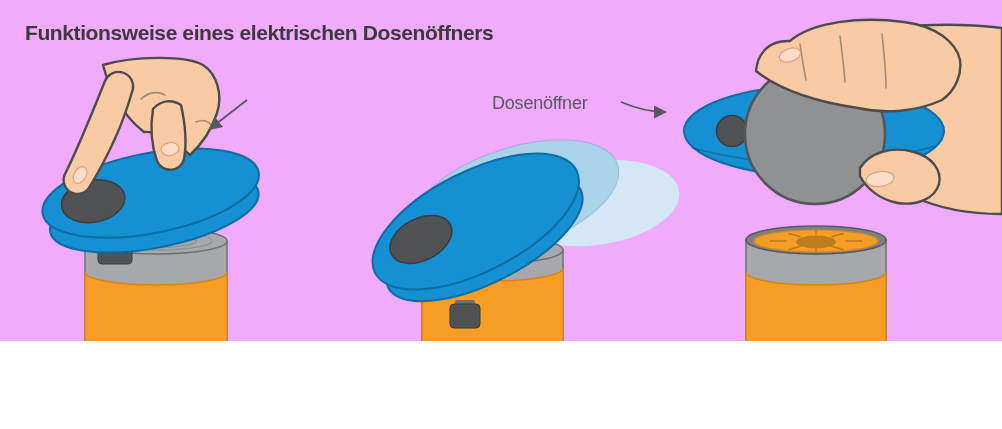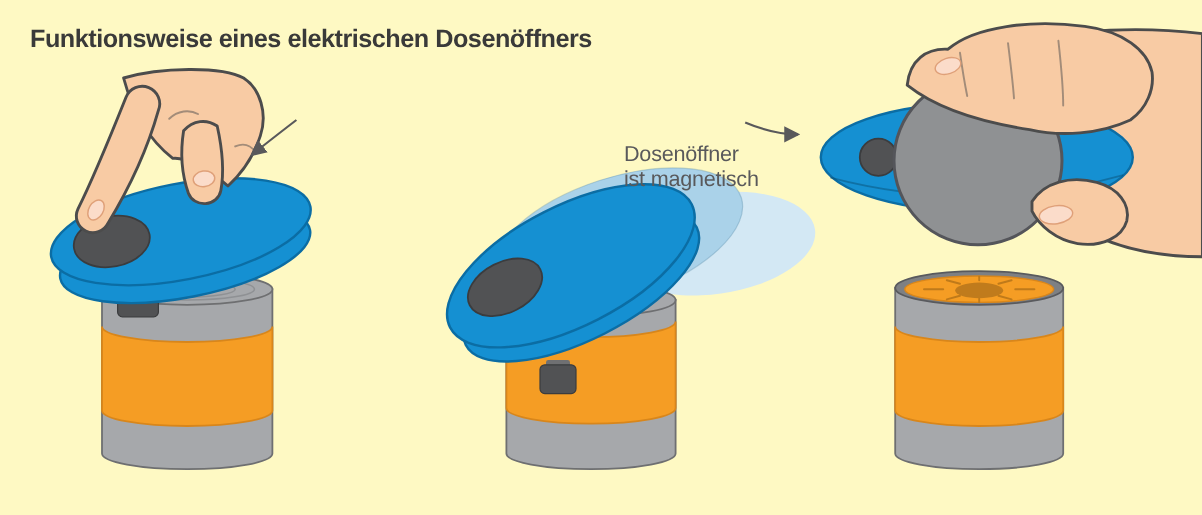--- a/index.html
+++ b/index.html
@@ -1,31 +1,31 @@
 <!DOCTYPE html>
 <html style="--opener-blue: #1590d2; --opener-blue-dark: #0b6da4; --button-gray: #515254; --can-gray: #a6a8ab; --can-gray-dark: #6e6f71; --label-orange: #f59d24; --label-orange-dark: #d8861b; --lid-gray: #8f9193; --skin: #f8cba4; --skin-outline: #4c4c4c; --nail: #fbdcca; --ghost-blue-light: #d3e8f4; --ghost-blue-medium: #aad2e9; --text-dark: #3a3a39; --text-gray: #59595b; --ground-line-center: #9e9e9e; --ground-line-ends: #cacaca;"><head>
 <meta charset="utf-8">
 <style>
   html,body{margin:0;padding:0;background:#fff;}
   #stage{
-    position:relative;width:1002px;height:429px;background:#fef9c3;overflow:hidden;
+    position:relative;width:1002px;height:341px;background:#f0abfc;overflow:hidden;
     font-family:"Liberation Sans", sans-serif;
   }
   #art{position:absolute;left:0;top:0;}
   .title{
     position:absolute;left:25px;top:21px;
     font-size:21px;font-weight:bold;letter-spacing:-0.4px;
     color:var(--text-dark,#3a3a39);white-space:nowrap;
   }
   .callout{
     position:absolute;font-size:18px;letter-spacing:-0.2px;line-height:21px;
     color:var(--text-gray,#59595b);white-space:nowrap;
   }
   .callout-1{left:248px;top:91px;}
-  .callout-2{left:520px;top:93px;margin-top:25px;}
+  .callout-2{left:492px;top:93px;}
   
   .opener-body{fill:var(--opener-blue,#1590d2);stroke:var(--opener-blue-dark,#0b6da4);stroke-width:2;}
   .opener-button{fill:var(--button-gray,#515254);stroke:#3b3c3e;stroke-width:1.5;}
   .cutter{fill:var(--button-gray,#515254);stroke:#3b3c3e;stroke-width:1;}
   .cutter-top{fill:#6f7072;stroke:none;}
   .can-gray{fill:var(--can-gray,#a6a8ab);stroke:var(--can-gray-dark,#6e6f71);stroke-width:1.5;}
   .can-orange{fill:var(--label-orange,#f59d24);stroke:var(--label-orange-dark,#d8861b);stroke-width:1.5;}
   .can-rim-ring{fill:none;stroke:#8f9194;stroke-width:1.3;}
   .can-rim-dark{fill:#7e8083;stroke:#595a5e;stroke-width:1.5;}
   .can-inside{fill:var(--label-orange,#f59d24);stroke:var(--label-orange-dark,#d8861b);stroke-width:1.2;}
@@ -155,16 +155,15 @@
       <path class="arrow-line" d="M247,100 C234,110 221,120 210,129" marker-end="url(#ah)"></path>
       <path class="arrow-line" d="M621,102 C640,110 653,112 665,112" marker-end="url(#ah)"></path>
     </g>
   </svg>
 
   <div class="title">Funktionsweise eines elektrischen Dosenöffners</div>
 
 
   <div class="callout callout-2">
     <div>Dosenöffner</div>
-    <div>ist magnetisch</div>
   </div>
 
 </div>
 
 </body></html>

